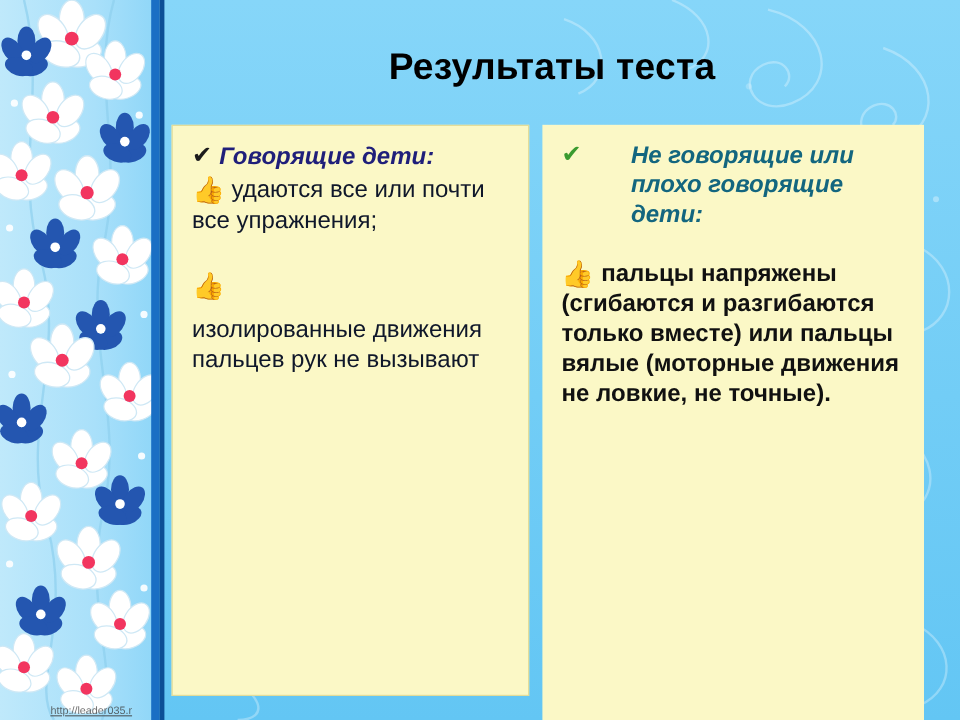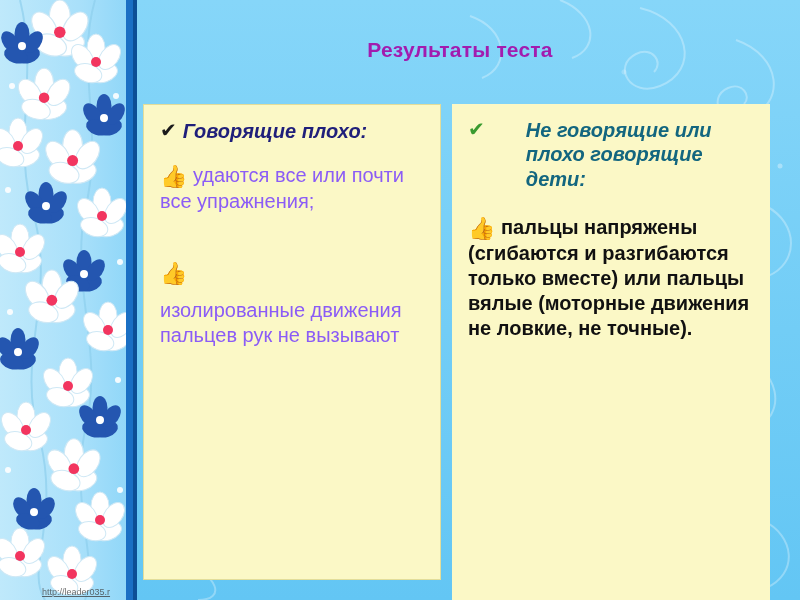--- a/index.html
+++ b/index.html
@@ -53,23 +53,23 @@
     background: #0c4f96;
   }
 
   
   .title {
     position: absolute;
     left: 150px;
     top: 38px;
     width: 620px;
     text-align: center;
-    font-size: 21px;
+    font-size: 31px;
     font-weight: bold;
-    color: #a21caf;
+    color: #000000;
     letter-spacing: .2px;
   }
 
   .box {
     position: absolute;
     background: #fbf8c6;
     border: 1px solid #e2dd9a;
     box-sizing: border-box;
     padding: 14px 16px 0 16px;
     overflow: hidden;
@@ -105,23 +105,22 @@
     font-size: 20px;
     font-weight: bold;
     font-style: italic;
     color: #1f1f7a;
     line-height: 1.22;
   }
   .head-text.green-head { color: #13667f; margin-left: 35px; }
 
   .para {
     font-size: 20px;
-    color: #8b5cf6;
+    color: #0f172a;
     line-height: 1.26;
-    margin-top: 18px;
   }
   .para-right {
     font-size: 20px;
     color: #111;
     font-weight: bold;
     line-height: 1.25;
     margin-top: 22px;
   }
   .thumb {
     font-size: 22px;
@@ -237,21 +236,21 @@
     </svg>
   </div>
   <div class="strip-edge"></div>
   <div class="strip-edge2"></div>
 
   <div class="title">Результаты теста</div>
 
   <div class="box box-left">
     <div class="bullet-row">
       <span class="check-mark">✔</span>
-      <span class="head-text">Говорящие плохо:</span>
+      <span class="head-text">Говорящие дети:</span>
     </div>
 
     <div class="para">
       <span class="thumb">👍</span>
       <span>удаются все или почти все упражнения;</span>
     </div>
 
     <div class="gap"></div>
 
     <div class="para">

